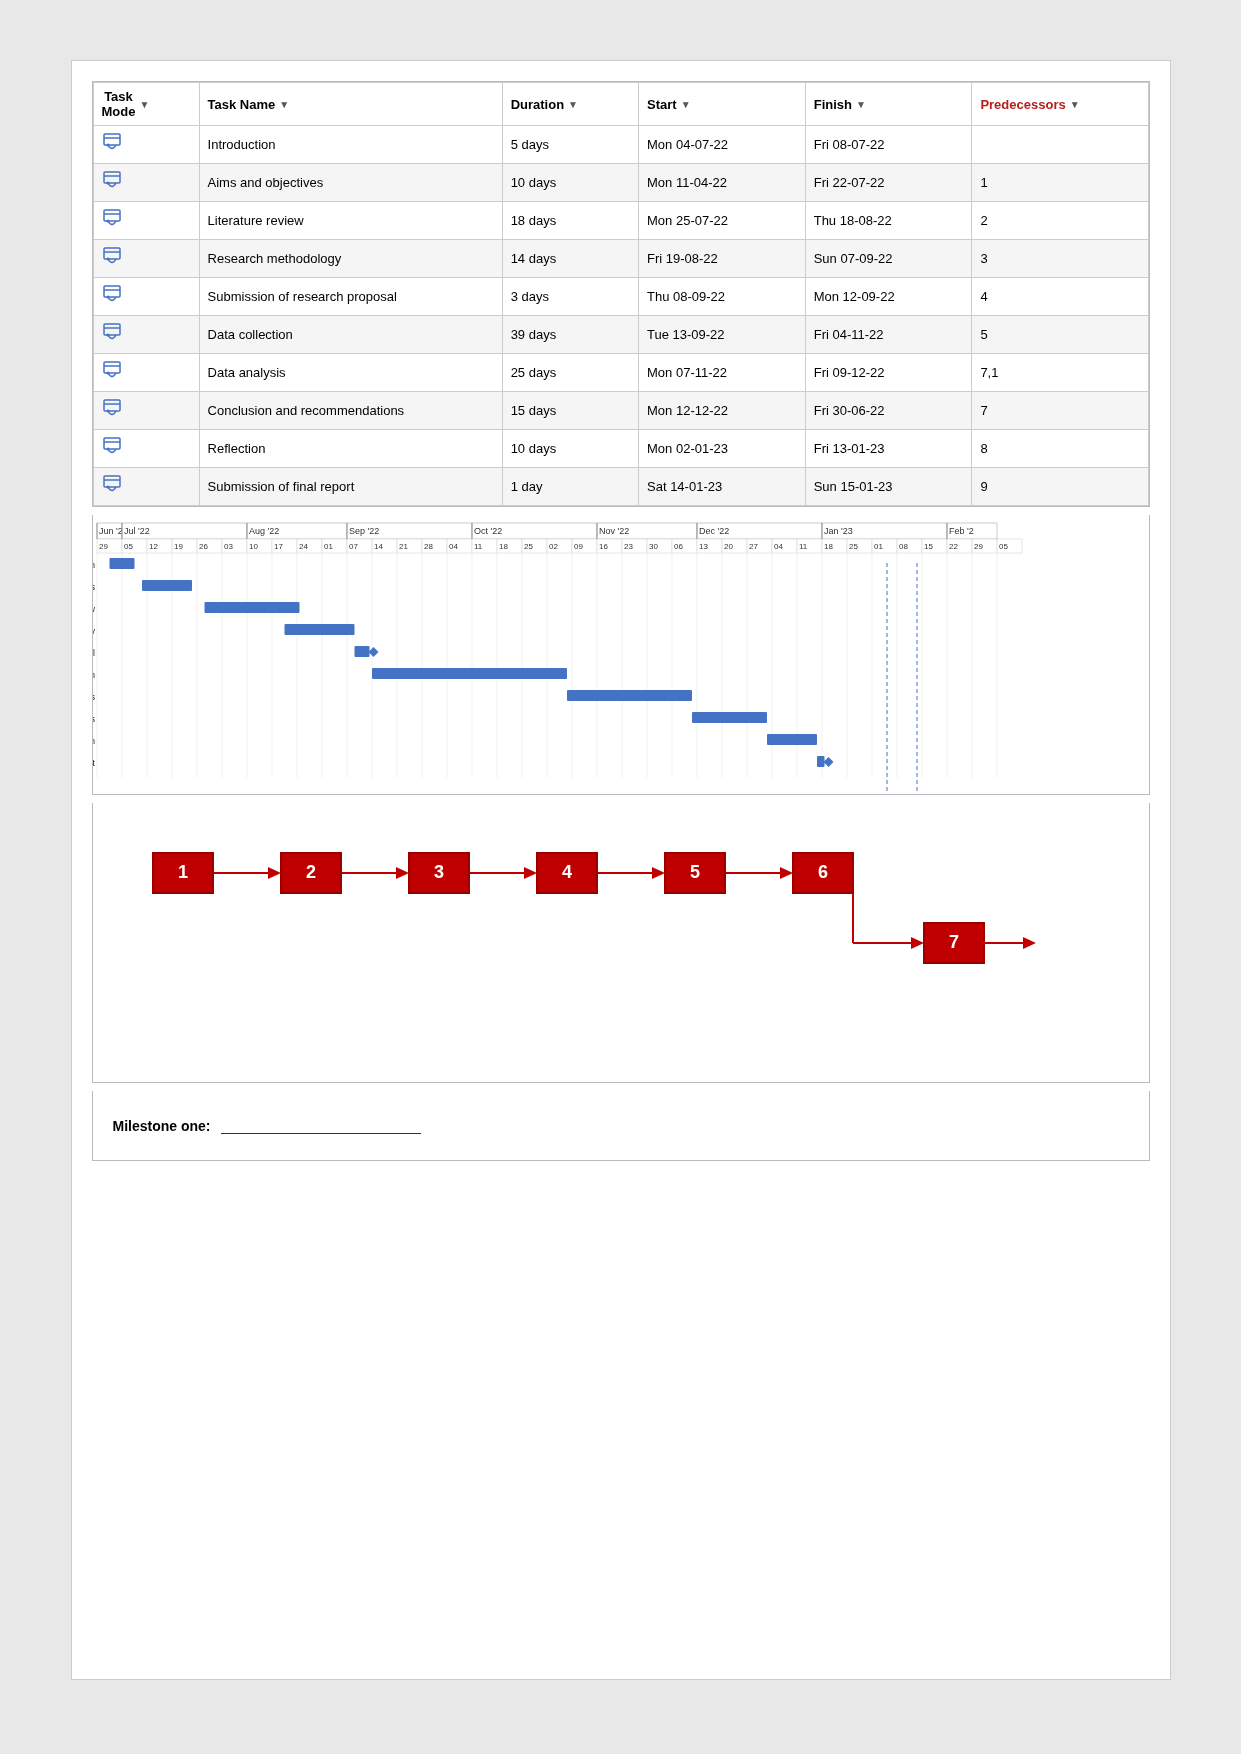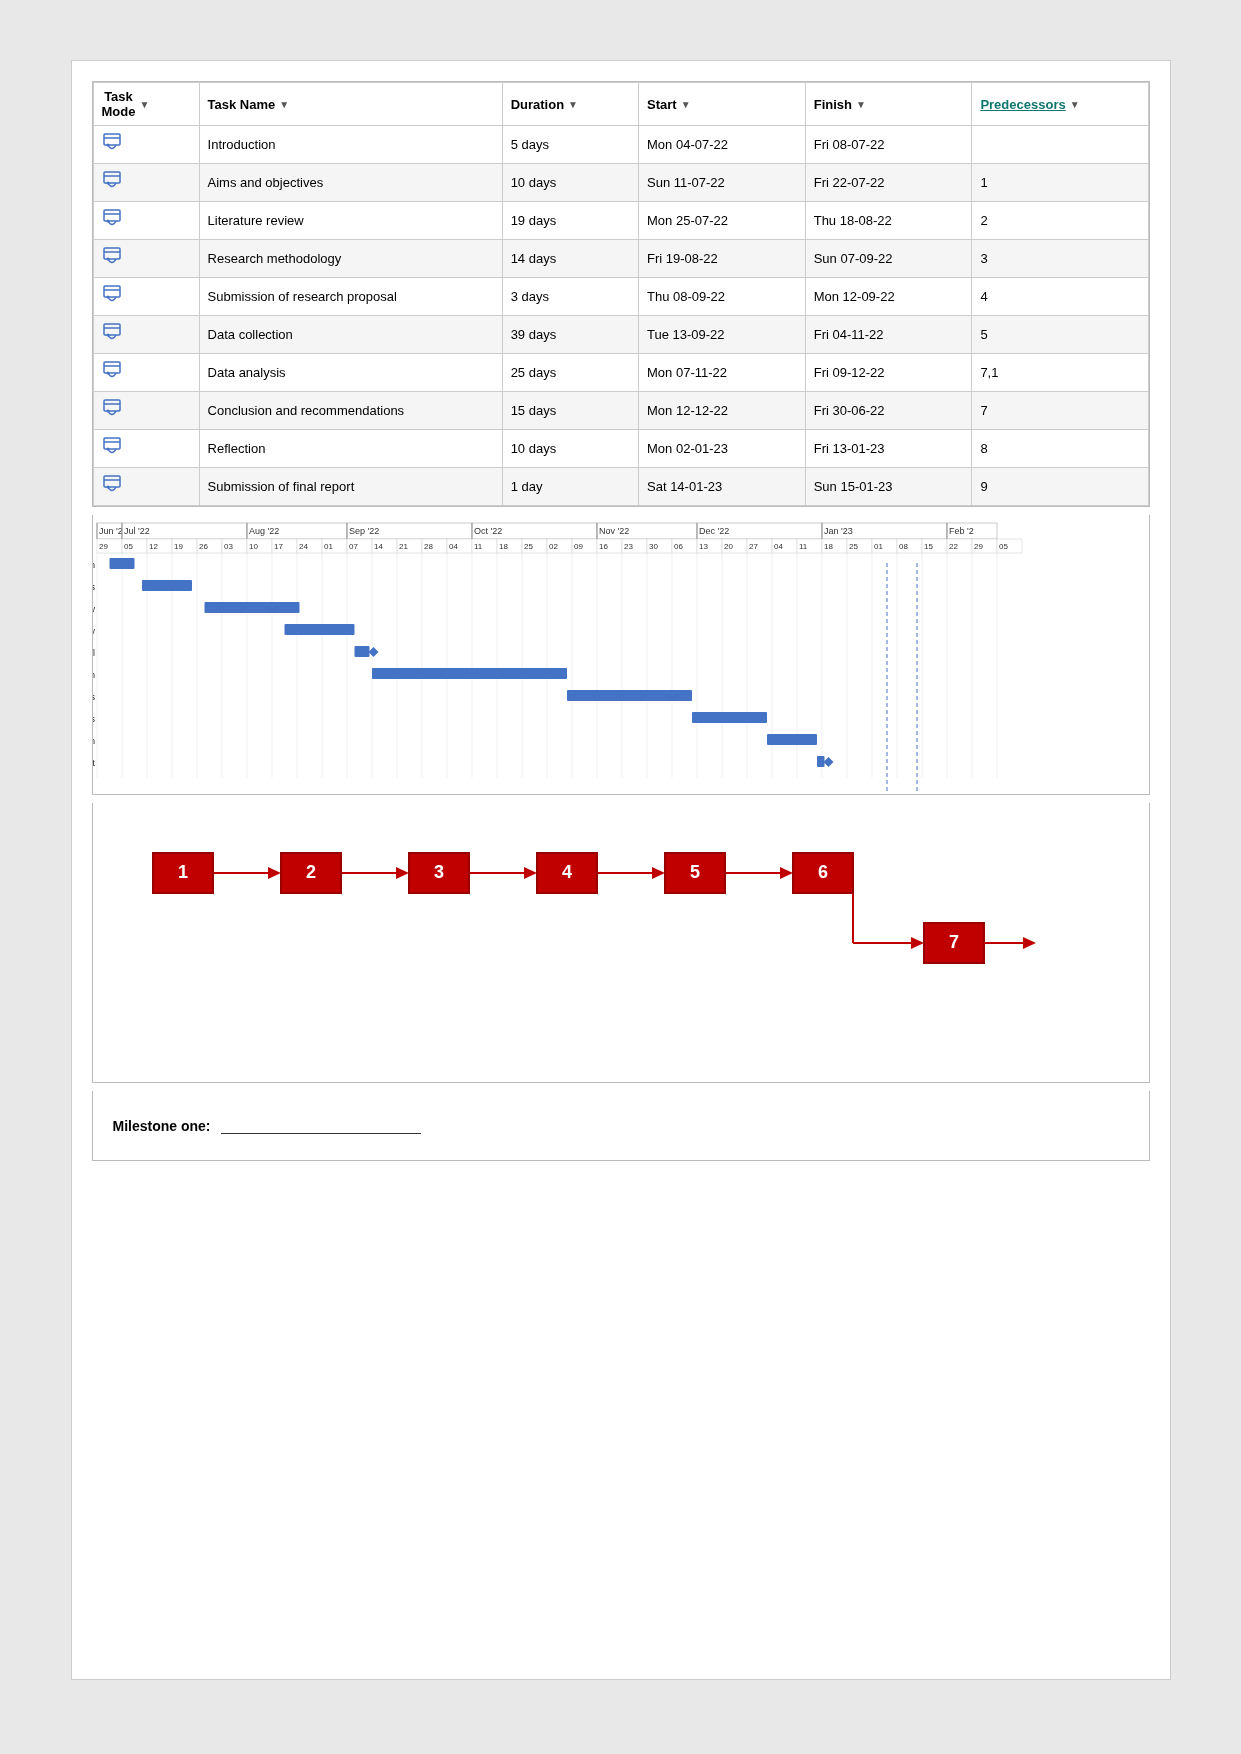--- a/index.html
+++ b/index.html
@@ -63,23 +63,22 @@
     .task-icon {
       display: inline-flex;
       align-items: center;
       justify-content: center;
       color: #4472c4;
       font-size: 18px;
       line-height: 1;
     }
 
     .pred-col-header {
-      color: #0f766e;
+      color: #b91c1c;
       font-weight: bold;
-      text-decoration: underline;
     }
 
     .gantt-table tbody tr:nth-child(odd) { background: #fff; }
     .gantt-table tbody tr:nth-child(even) { background: #f5f5f5; }
 
     
     .gantt-chart-section {
       border: 1px solid #bbb;
       border-top: none;
       padding: 8px 4px;
@@ -189,35 +188,35 @@
             <td><span class="task-icon" style="color:#4472c4;">
     <svg width="24" height="22" viewBox="0 0 24 22">
       <rect x="2" y="2" width="16" height="11" rx="1" fill="none" stroke="#4472c4" stroke-width="1.5"></rect>
       <line x1="2" y1="6" x2="18" y2="6" stroke="#4472c4" stroke-width="1.5"></line>
       <path d="M6 13 Q10 20 14 13" fill="none" stroke="#4472c4" stroke-width="1.5"></path>
       <circle cx="6" cy="13" r="1.5" fill="#4472c4"></circle>
     </svg>
   </span></td>
             <td>Aims and objectives</td>
             <td>10 days</td>
-            <td>Sun 11-07-22</td>
+            <td>Mon 11-04-22</td>
             <td>Fri 22-07-22</td>
             <td>1</td>
           </tr>
           <tr>
             <td><span class="task-icon" style="color:#4472c4;">
     <svg width="24" height="22" viewBox="0 0 24 22">
       <rect x="2" y="2" width="16" height="11" rx="1" fill="none" stroke="#4472c4" stroke-width="1.5"></rect>
       <line x1="2" y1="6" x2="18" y2="6" stroke="#4472c4" stroke-width="1.5"></line>
       <path d="M6 13 Q10 20 14 13" fill="none" stroke="#4472c4" stroke-width="1.5"></path>
       <circle cx="6" cy="13" r="1.5" fill="#4472c4"></circle>
     </svg>
   </span></td>
             <td>Literature review</td>
-            <td>19 days</td>
+            <td>18 days</td>
             <td>Mon 25-07-22</td>
             <td>Thu 18-08-22</td>
             <td>2</td>
           </tr>
           <tr>
             <td><span class="task-icon" style="color:#4472c4;">
     <svg width="24" height="22" viewBox="0 0 24 22">
       <rect x="2" y="2" width="16" height="11" rx="1" fill="none" stroke="#4472c4" stroke-width="1.5"></rect>
       <line x1="2" y1="6" x2="18" y2="6" stroke="#4472c4" stroke-width="1.5"></line>
       <path d="M6 13 Q10 20 14 13" fill="none" stroke="#4472c4" stroke-width="1.5"></path>

